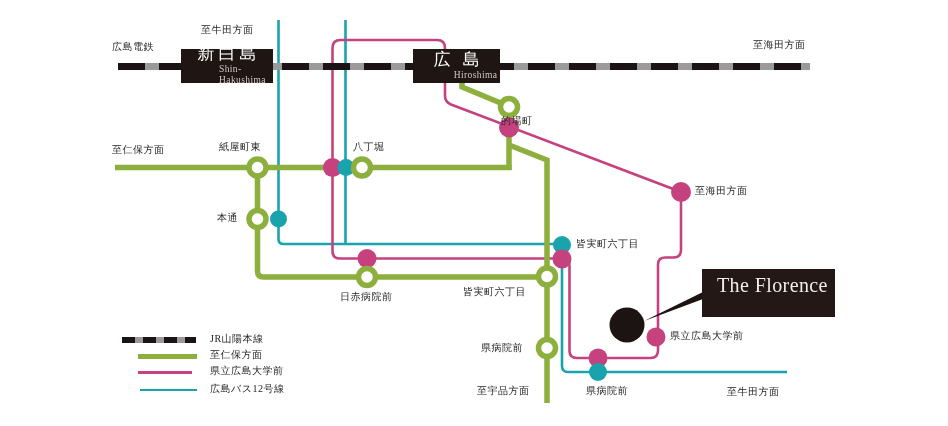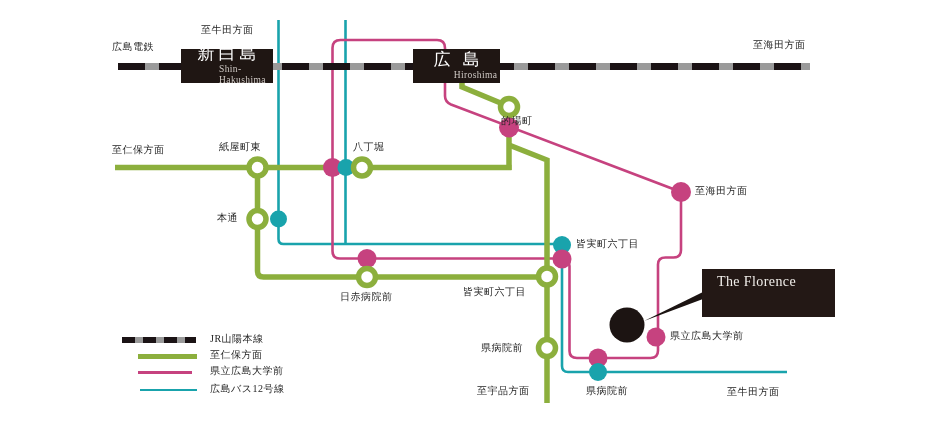--- a/index.html
+++ b/index.html
@@ -23,21 +23,21 @@
        white-space:nowrap;letter-spacing:0.5px;}
 
   .station-box{position:absolute;background:var(--station-box-bg);color:var(--station-box-text);
        height:34px;display:flex;flex-direction:column;align-items:center;justify-content:center;}
   .station-box .jp{font-size:17px;font-weight:normal;letter-spacing:4px;text-indent:4px;line-height:1.1;}
   .station-box .en{font-size:9.5px;color:var(--station-box-romaji);letter-spacing:0.4px;line-height:1.2;margin-left:38px;}
 
   .bldg-box{position:absolute;left:702px;top:269px;width:133px;height:48px;
        background:var(--building-box-bg);color:var(--building-box-text);
        padding:5px 0 0 15px;box-sizing:border-box;}
-  .bldg-box .l1{font-size:14px;letter-spacing:0.4px;line-height:1.1;}
+  .bldg-box .l1{font-size:20px;letter-spacing:0.4px;line-height:1.1;}
   .bldg-box .l2{font-size:17.5px;letter-spacing:1px;line-height:1.15;}
 
   .legend-swatch{position:absolute;}
   .sw-jr{left:122px;top:337px;width:74px;height:6px;background-color:var(--jr-line-gray);
          background-image:repeating-linear-gradient(90deg,var(--jr-line-black) 0 13px,transparent 13px 21px);}
   .sw-green{left:138px;top:354px;width:59px;height:5px;background:var(--hiroden-green);}
   .sw-pink{left:138px;top:371px;width:54px;height:3px;background:var(--machinowa-pink);}
   .sw-teal{left:140px;top:389px;width:57px;height:2px;background:var(--bus-teal);}
 </style>
 </head>

